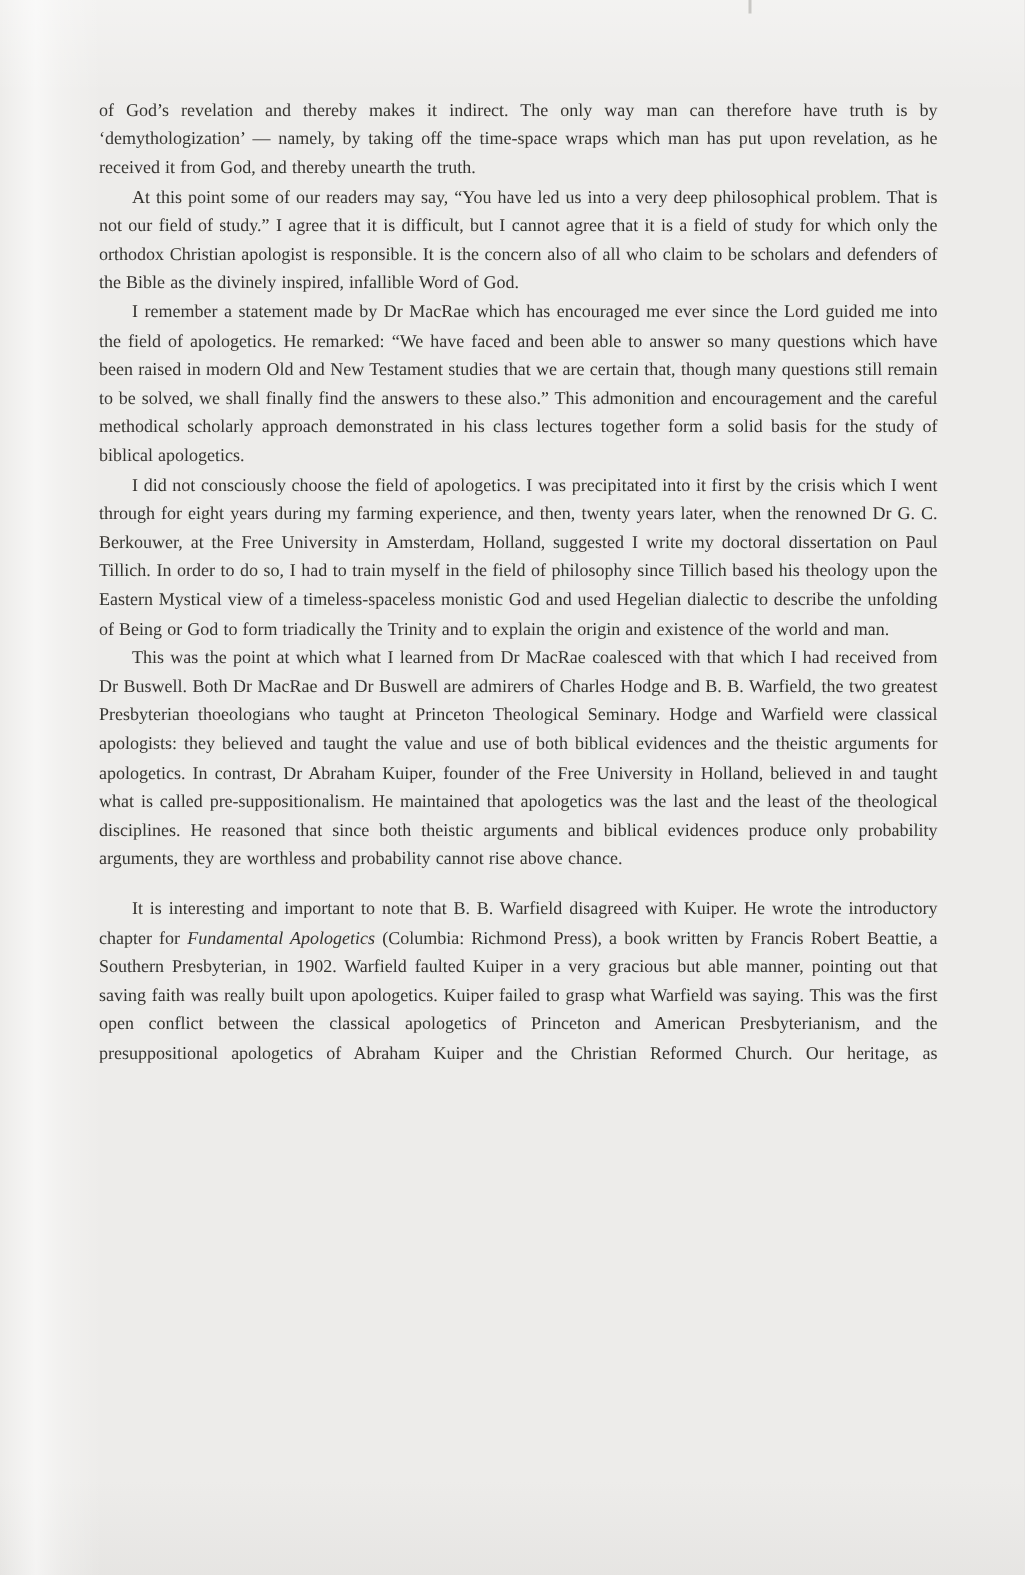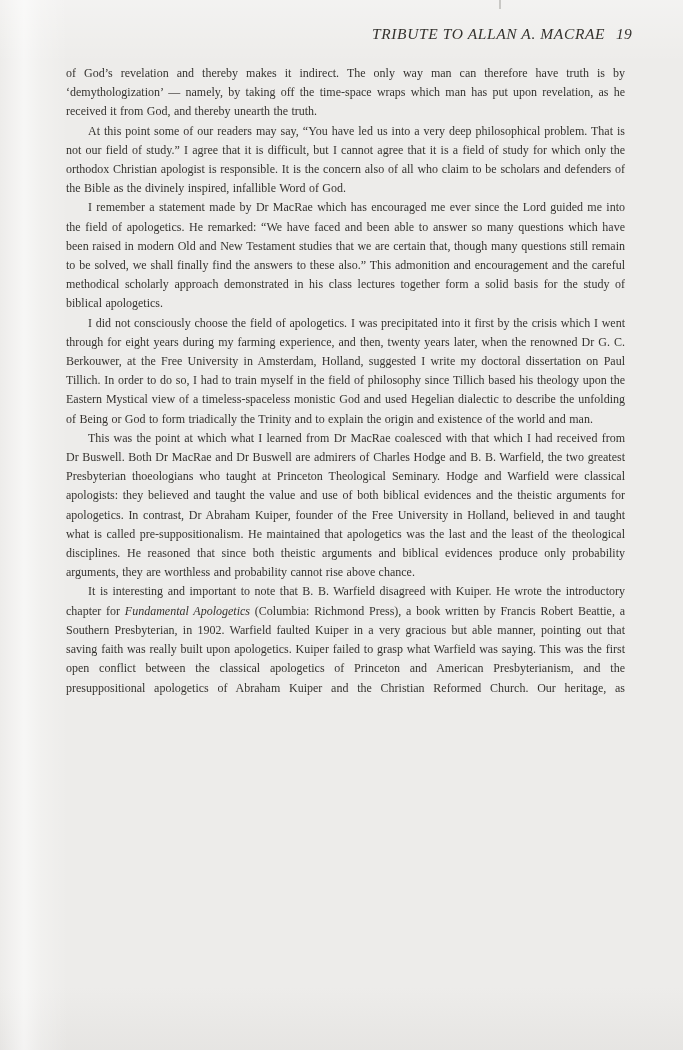--- a/index.html
+++ b/index.html
@@ -68,35 +68,33 @@
   }
   .body-text p {
     margin: 0;
     padding: 0;
   }
   .body-text p.indent {
     text-indent: 22px;
   }
   .body-text p.justify-last {
     text-align-last: justify;
+    margin-top: 14px;
   }
   .body-text em {
     font-style: italic;
   }
 </style>
 </head>
 <body>
 
 <div class="page">
 
   <div class="scan-tick"></div>
 
-  <div class="running-head">
-    <span>TRIBUTE TO ALLAN A. MACRAE</span><span class="pageno">19</span>
-  </div>
 
   <div class="body-text">
     <p>of God’s revelation and thereby makes it indirect. The only way man can therefore have truth is by ‘demythologization’ — namely, by taking off the time-space wraps which man has put upon revelation, as he received it from God, and thereby unearth the truth.</p>
     <p class="indent">At this point some of our readers may say, “You have led us into a very deep philosophical problem. That is not our field of study.” I agree that it is difficult, but I cannot agree that it is a field of study for which only the orthodox Christian apologist is responsible. It is the concern also of all who claim to be scholars and defenders of the Bible as the divinely inspired, infallible Word of God.</p>
     <p class="indent">I remember a statement made by Dr MacRae which has encouraged me ever since the Lord guided me into the field of apologetics. He remarked: “We have faced and been able to answer so many questions which have been raised in modern Old and New Testament studies that we are certain that, though many questions still remain to be solved, we shall finally find the answers to these also.” This admonition and encouragement and the careful methodical scholarly approach demonstrated in his class lectures together form a solid basis for the study of biblical apologetics.</p>
     <p class="indent">I did not consciously choose the field of apologetics. I was precipitated into it first by the crisis which I went through for eight years during my farming experience, and then, twenty years later, when the renowned Dr G. C. Berkouwer, at the Free University in Amsterdam, Holland, suggested I write my doctoral dissertation on Paul Tillich. In order to do so, I had to train myself in the field of philosophy since Tillich based his theology upon the Eastern Mystical view of a timeless-spaceless monistic God and used Hegelian dialectic to describe the unfolding of Being or God to form triadically the Trinity and to explain the origin and existence of the world and man.</p>
     <p class="indent">This was the point at which what I learned from Dr MacRae coalesced with that which I had received from Dr Buswell. Both Dr MacRae and Dr Buswell are admirers of Charles Hodge and B. B. Warfield, the two greatest Presbyterian thoeologians who taught at Princeton Theological Seminary. Hodge and Warfield were classical apologists: they believed and taught the value and use of both biblical evidences and the theistic arguments for apologetics. In contrast, Dr Abraham Kuiper, founder of the Free University in Holland, believed in and taught what is called pre-suppositionalism. He maintained that apologetics was the last and the least of the theological disciplines. He reasoned that since both theistic arguments and biblical evidences produce only probability arguments, they are worthless and probability cannot rise above chance.</p>
     <p class="indent justify-last"><span>It is interesting and important to note that B. B. Warfield disagreed with Kuiper. He wrote the introductory chapter for </span><em>Fundamental Apologetics</em><span> (Columbia: Richmond Press), a book written by Francis Robert Beattie, a Southern Presbyterian, in 1902. Warfield faulted Kuiper in a very gracious but able manner, pointing out that saving faith was really built upon apologetics. Kuiper failed to grasp what Warfield was saying. This was the first open conflict between the classical apologetics of Princeton and American Presbyterianism, and the presuppositional apologetics of Abraham Kuiper and the Christian Reformed Church. Our heritage, as</span></p>
   </div>
 

